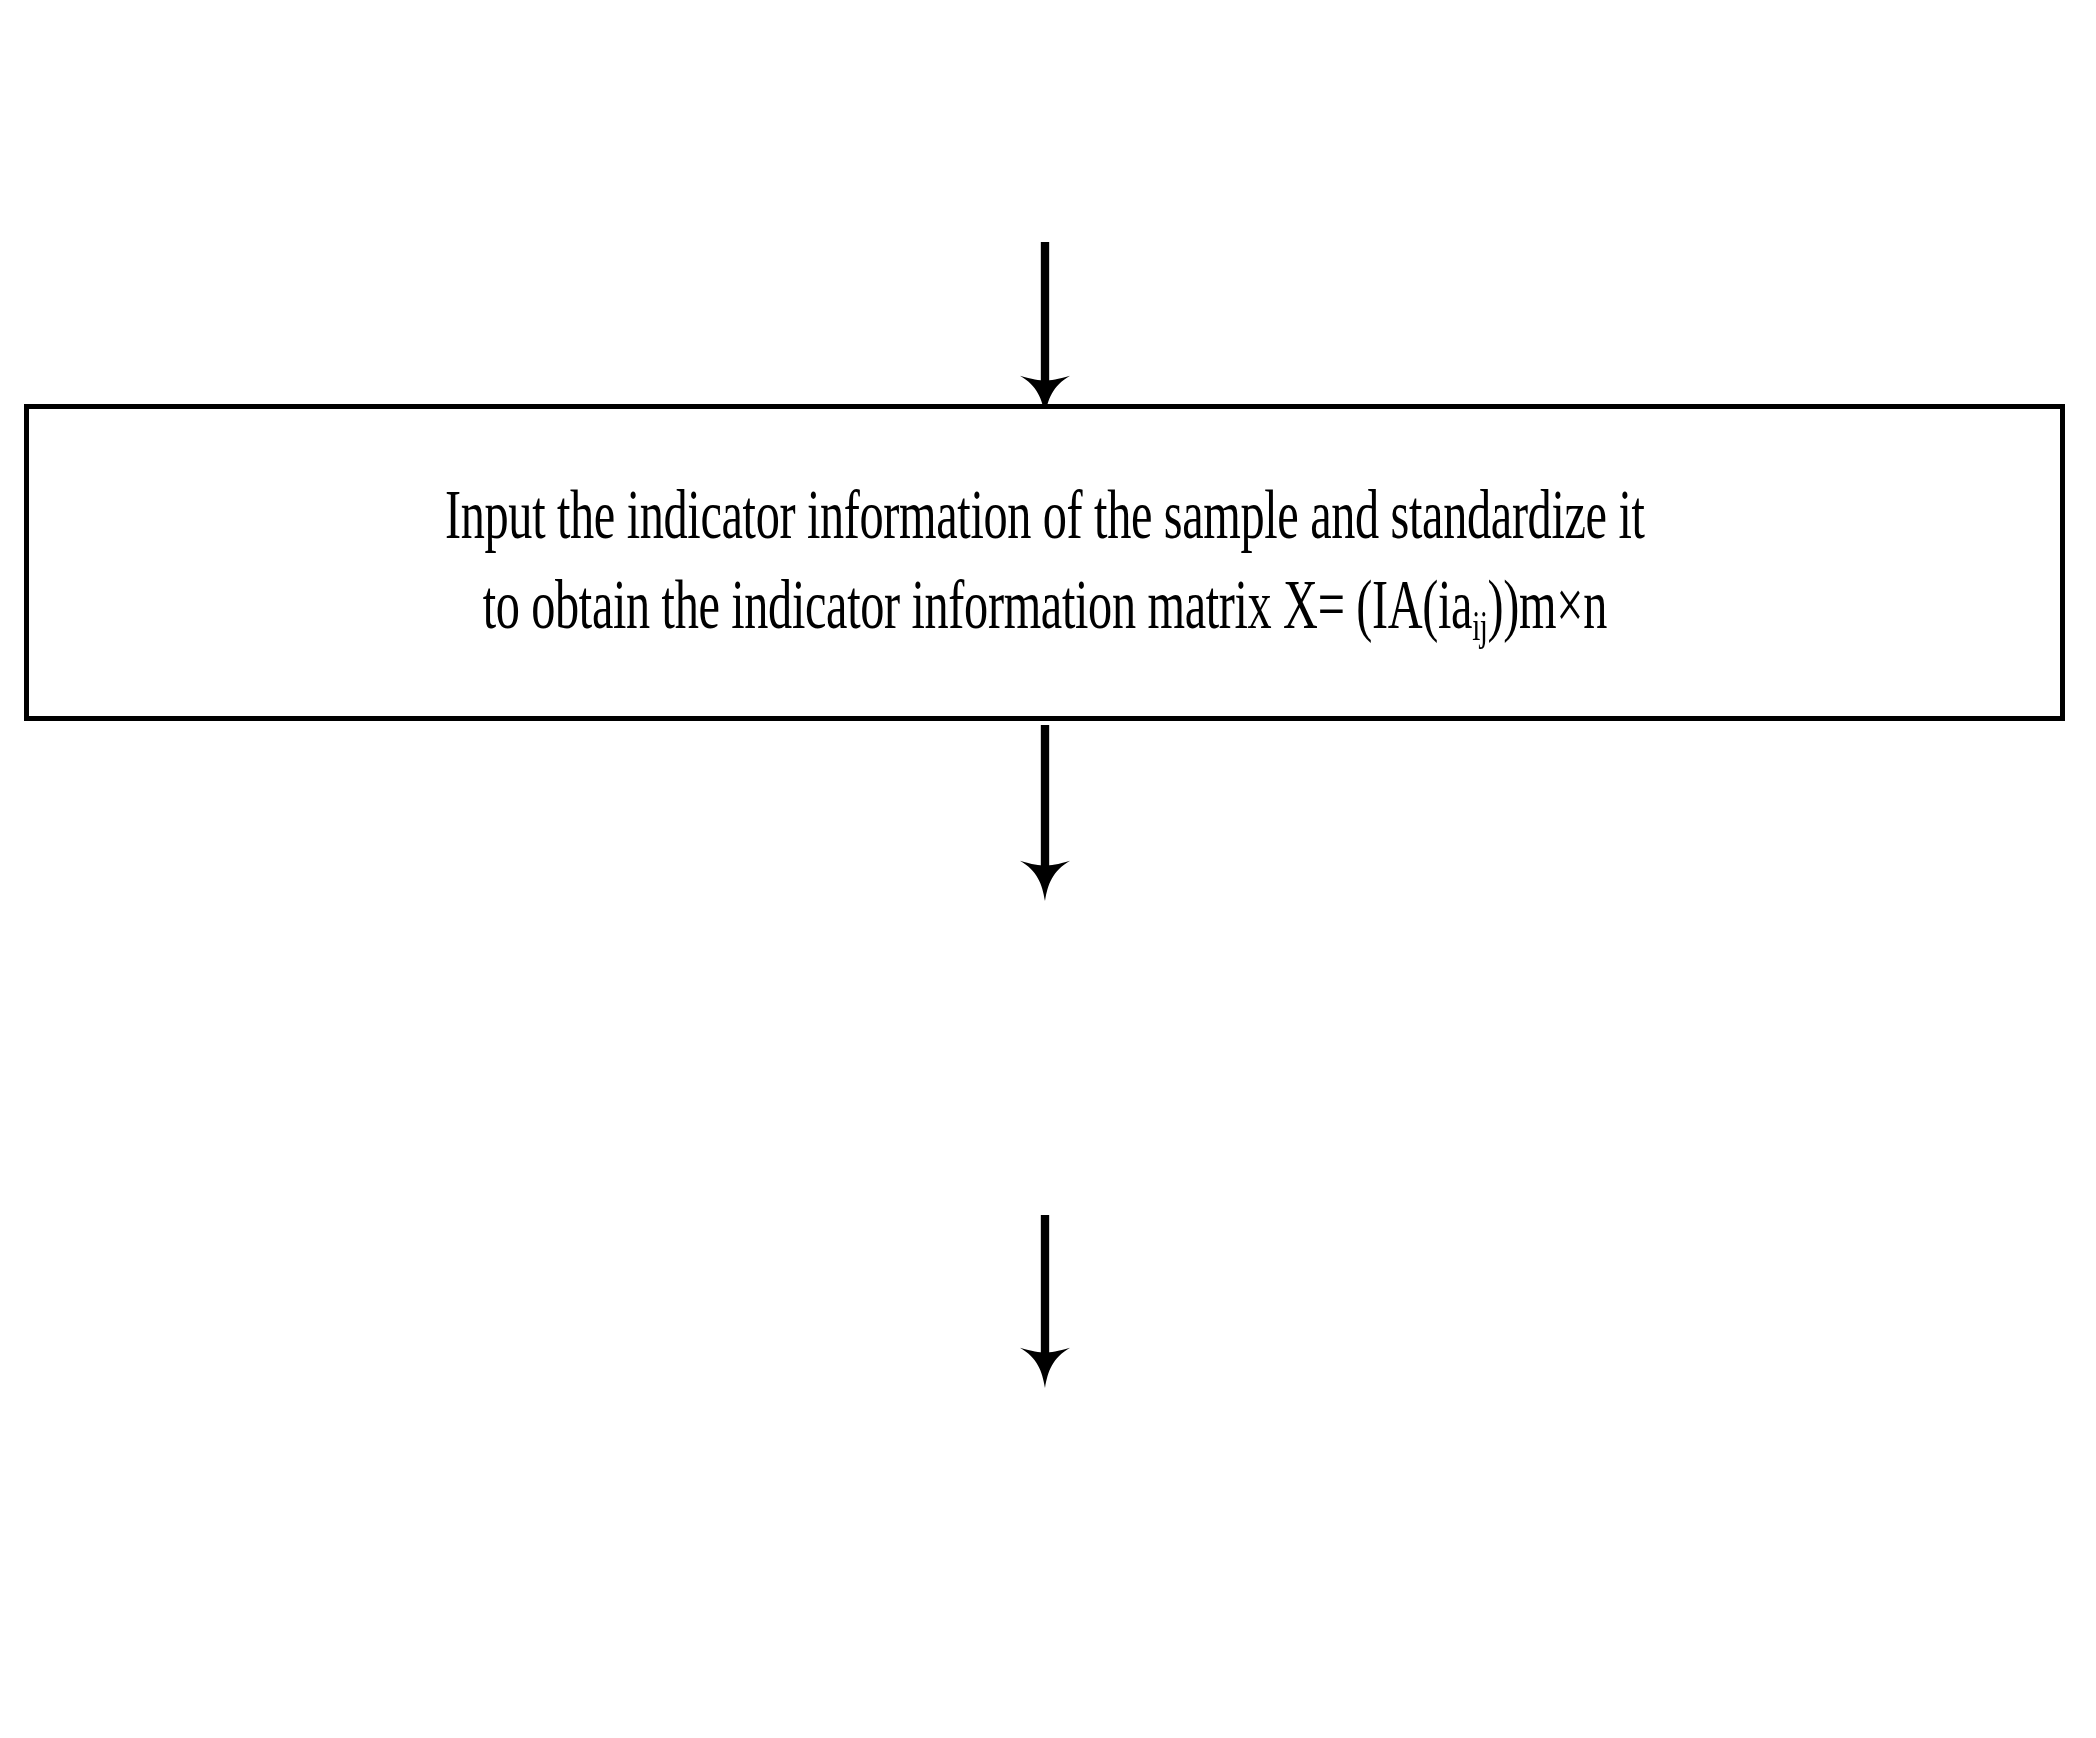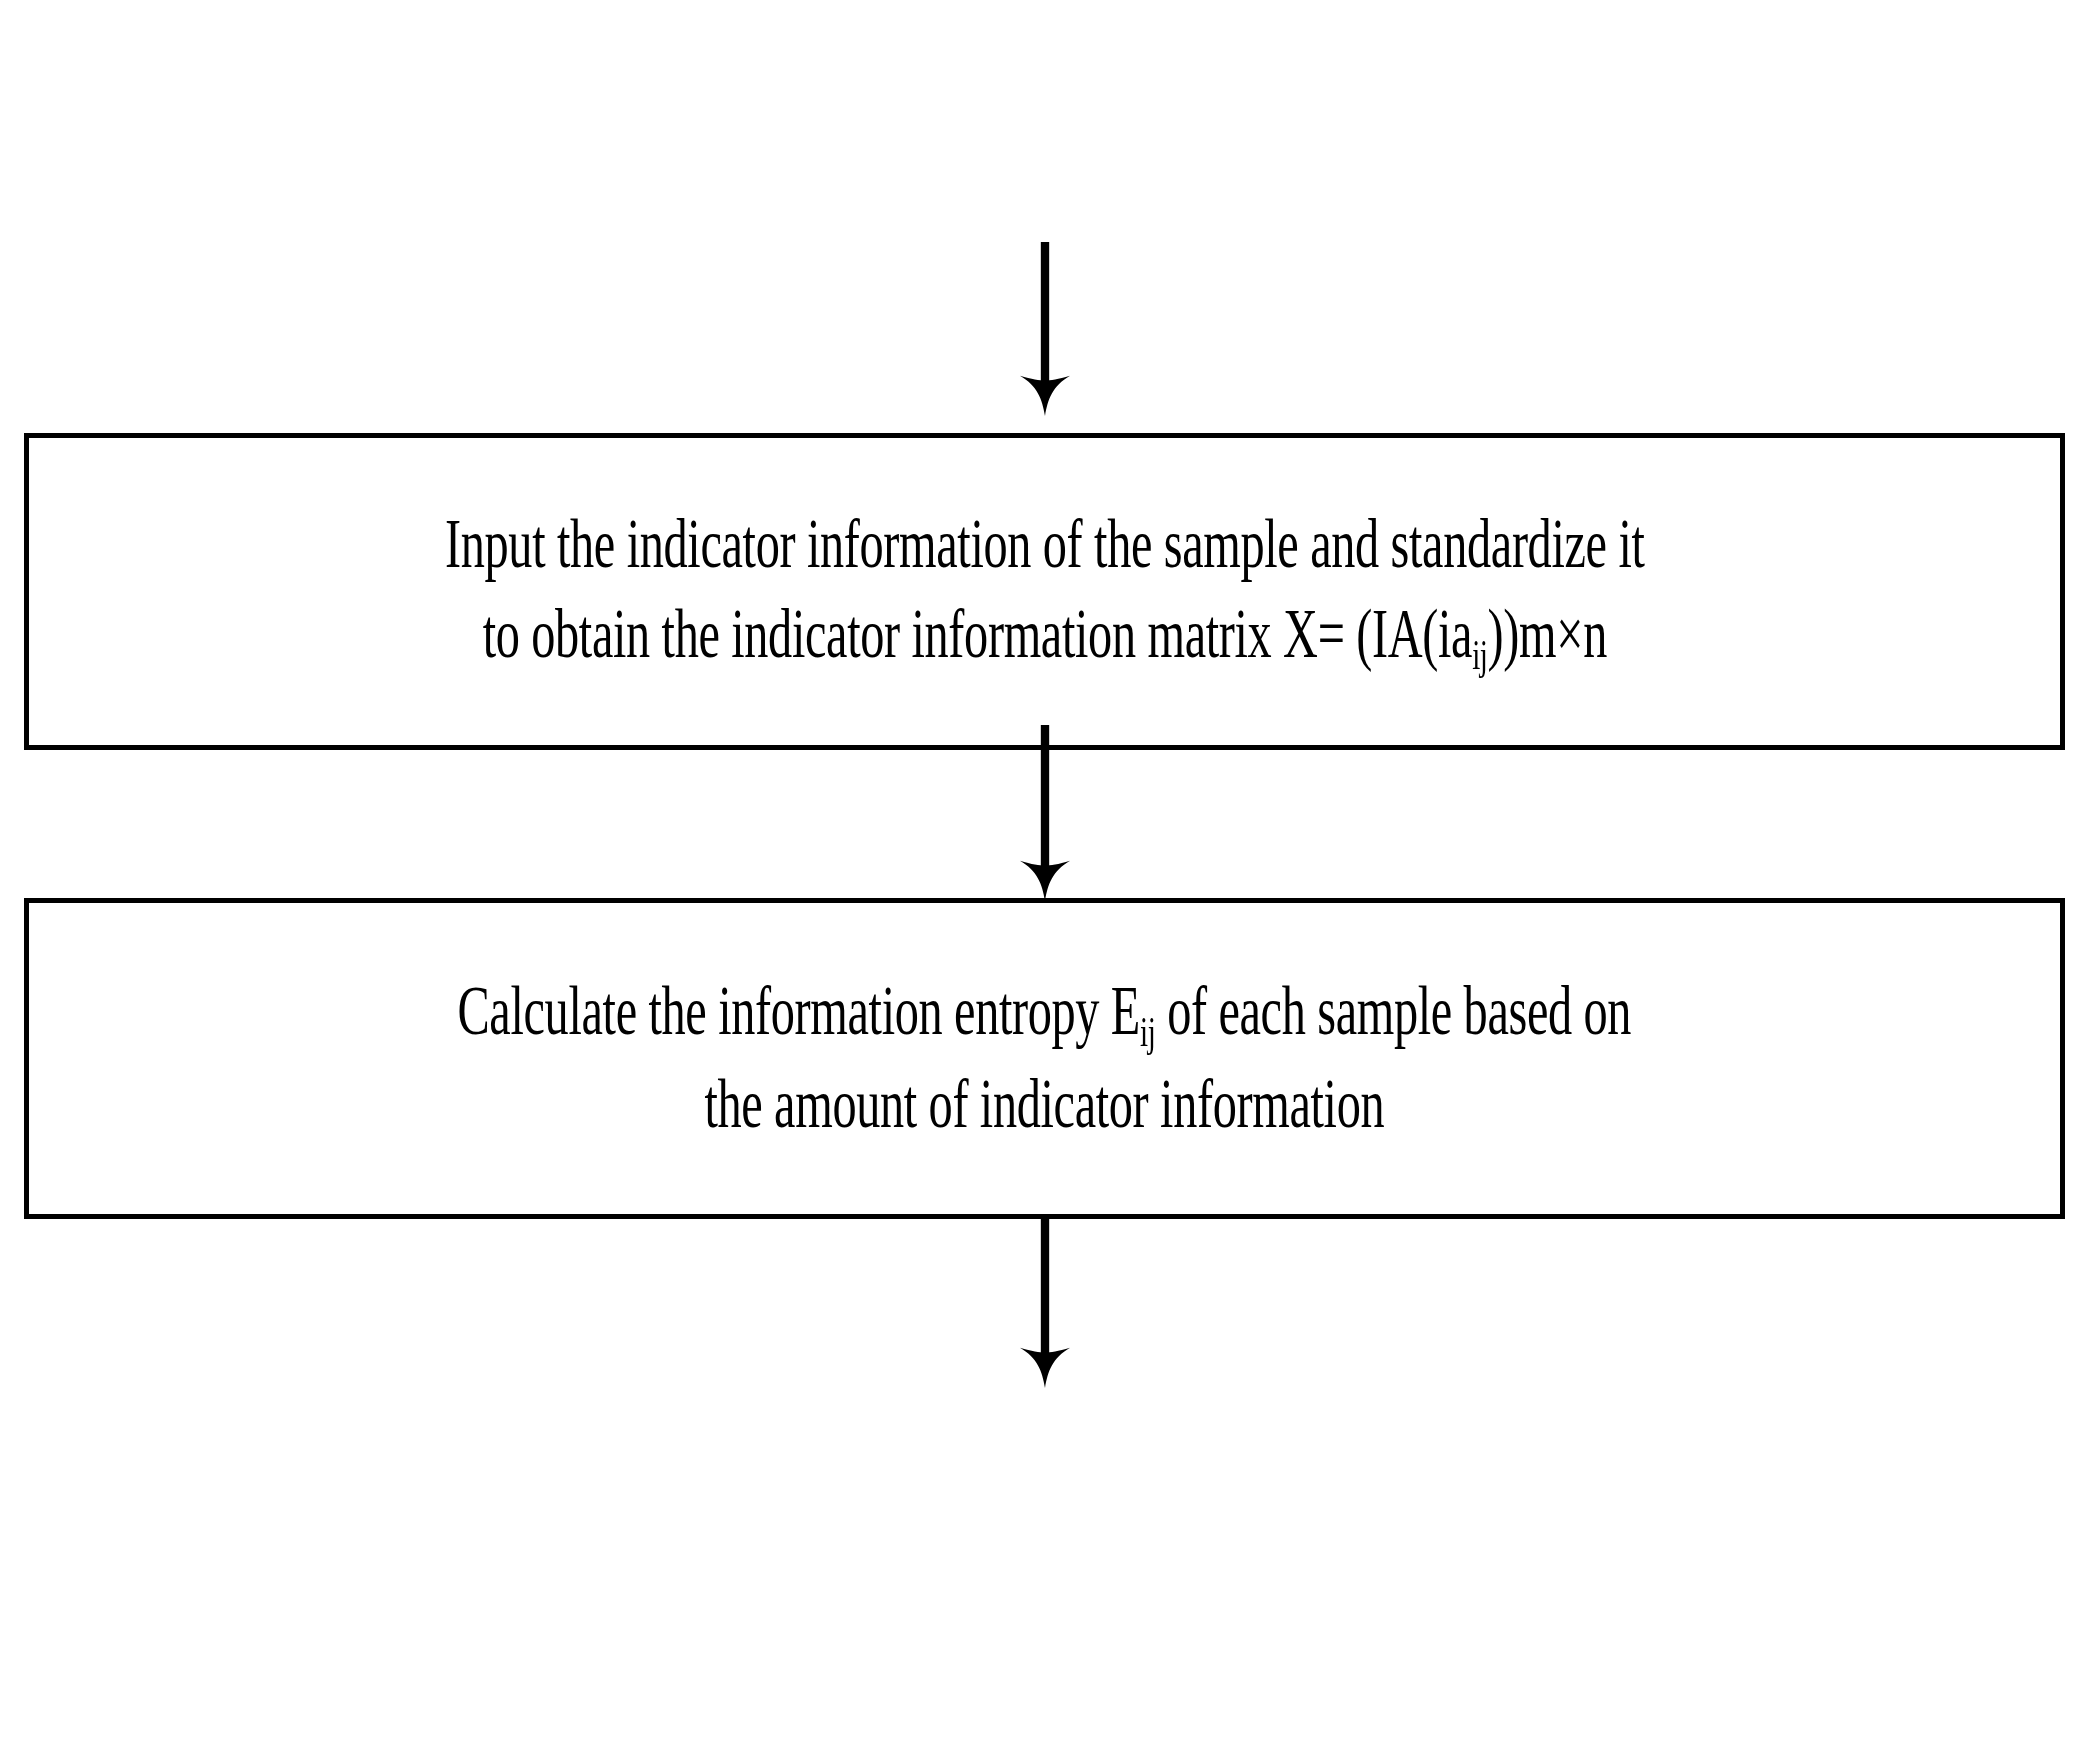--- a/index.html
+++ b/index.html
@@ -41,21 +41,21 @@
   .box-text sub {
     font-size: 0.60em;
     vertical-align: -0.28em;
     letter-spacing: -0.5px;
   }
 
   
   #box-1 { left: 23.4px;  top: 22.5px;   width: 2042px; height: 223px; align-items: flex-start; }
   #box-1 .box-text { margin-top: 41px; }
 
-  #box-2 { left: 24px;  top: 433px;  width: 2041px; height: 317px; }
+  #box-2 { left: 24px;  top: 404px;  width: 2041px; height: 317px; }
   #box-3 { left: 24px;  top: 898px;  width: 2041px; height: 321px; }
   #box-4 { left: 24px;  top: 1385px; width: 2041px; height: 320px; }
 
   
   .connector {
     position: absolute;
     left: 1019px;
     width: 52px;
   }
   .connector svg { display: block; width: 52px; height: 100%; }
@@ -84,26 +84,20 @@
     </div>
   </div>
 
   <div class="connector" id="connector-2">
     <svg viewBox="0 0 56 188" preserveAspectRatio="none">
       <line x1="28" y1="0" x2="28" y2="152" stroke="#000000" stroke-width="9"></line>
       <path d="M 28 188 C 25 170 20 156 1 145 C 14 149 22 150 28 150 C 34 150 42 149 55 145 C 36 156 31 170 28 188 Z" fill="#000000"></path>
     </svg>
   </div>
 
-  <div class="flow-box" id="box-3">
-    <div class="box-text">
-      <span>Calculate the information entropy E</span><sub>ij</sub><span> of each sample based on</span><br>
-      <span>the amount of indicator information</span>
-    </div>
-  </div>
 
   <div class="connector" id="connector-3">
     <svg viewBox="0 0 56 185" preserveAspectRatio="none">
       <line x1="28" y1="0" x2="28" y2="149" stroke="#000000" stroke-width="9"></line>
       <path d="M 28 185 C 25 167 20 153 1 142 C 14 146 22 147 28 147 C 34 147 42 146 55 142 C 36 153 31 167 28 185 Z" fill="#000000"></path>
     </svg>
   </div>
 
 
 </div>

